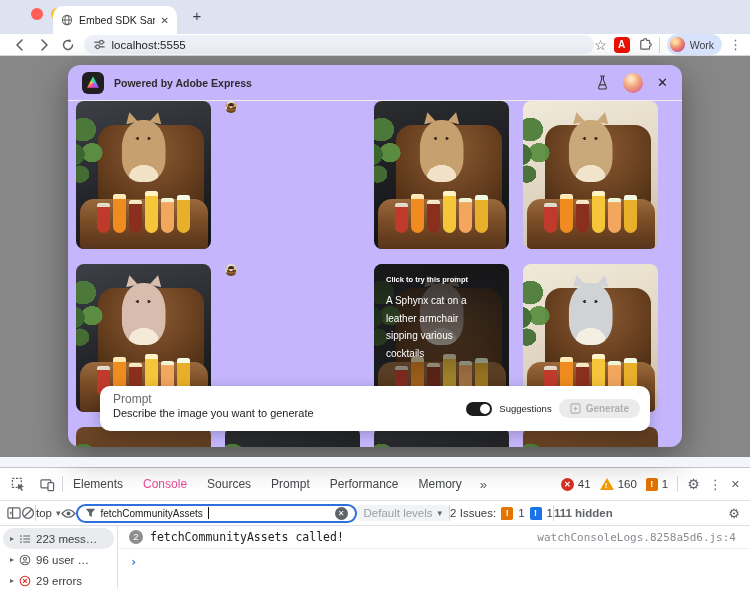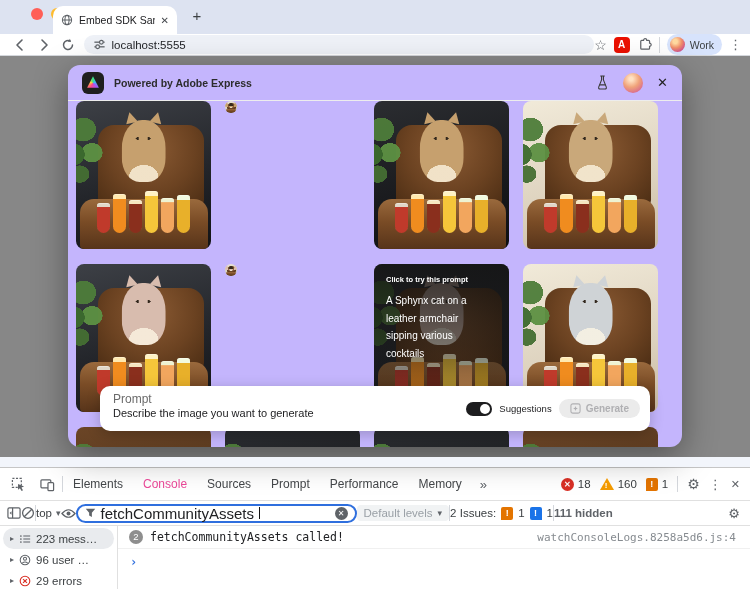--- a/index.html
+++ b/index.html
@@ -125,21 +125,21 @@
     font-size:9px; font-weight:bold; text-align:center; line-height:13px; }
   .iss-blue { background:#1a73e8; border-radius:2px 2px 0 2px; }
   .dt-gear { font-size:14px; color:#5f6368; }
 
   .dt-toolbar { height:25px; display:flex; align-items:center; gap:0; padding:0 7px;
     border-bottom:1px solid #e0e0e0; font-size:11.5px; }
   .ctx-select { display:flex; align-items:center; gap:4px; color:#3c4043; }
   .caret { font-size:9px; color:#5f6368; }
   .filter-box { display:flex; align-items:center; gap:5px; width:281px; height:19px; background:#fff;
     border:2px solid #2f6fde; border-radius:12px; padding:0 7px; }
-  .filter-text { font-size:15px; color:#202124; white-space:nowrap; }
+  .filter-text { font-size:10px; color:#202124; white-space:nowrap; }
   .caret-bar { width:1px; height:12px; background:#111; }
   .filter-clear { margin-left:auto; width:13px; height:13px; border-radius:50%; background:#5f6368;
     color:#fff; font-size:8px; text-align:center; line-height:13px; }
   .levels { display:flex; align-items:center; gap:5px; background:#f1f3f4; border-radius:4px;
     padding:2px 7px; color:#9aa0a6; }
   .iss-group { display:flex; align-items:flex-start; gap:5px; }
   .hidden-count { color:#5f6368;font-weight:bold; }
   .tb-gear { margin-left:auto; font-size:13px; color:#5f6368; padding-right:3px; }
 
   .dt-body { display:flex; height:68px; }
@@ -452,21 +452,21 @@
     <span class="dt-tab">Elements</span>
     <span class="dt-tab active">Console</span>
     <span class="dt-tab">Sources</span>
     <span class="dt-tab">Prompt</span>
     <span class="dt-tab">Performance</span>
     <span class="dt-tab">Memory</span>
     <span class="more-tabs">»</span>
     <div class="dt-badges">
       <span class="bdg">
         <span class="err-circ">✕</span>
-        <span>18</span>
+        <span>41</span>
       </span>
       <span class="bdg">
         <span class="warn-tri">
             <b>!</b>
           </span>
         <span>160</span>
       </span>
       <span class="bdg">
         <span class="iss-box">!</span>
         <span>1</span>

